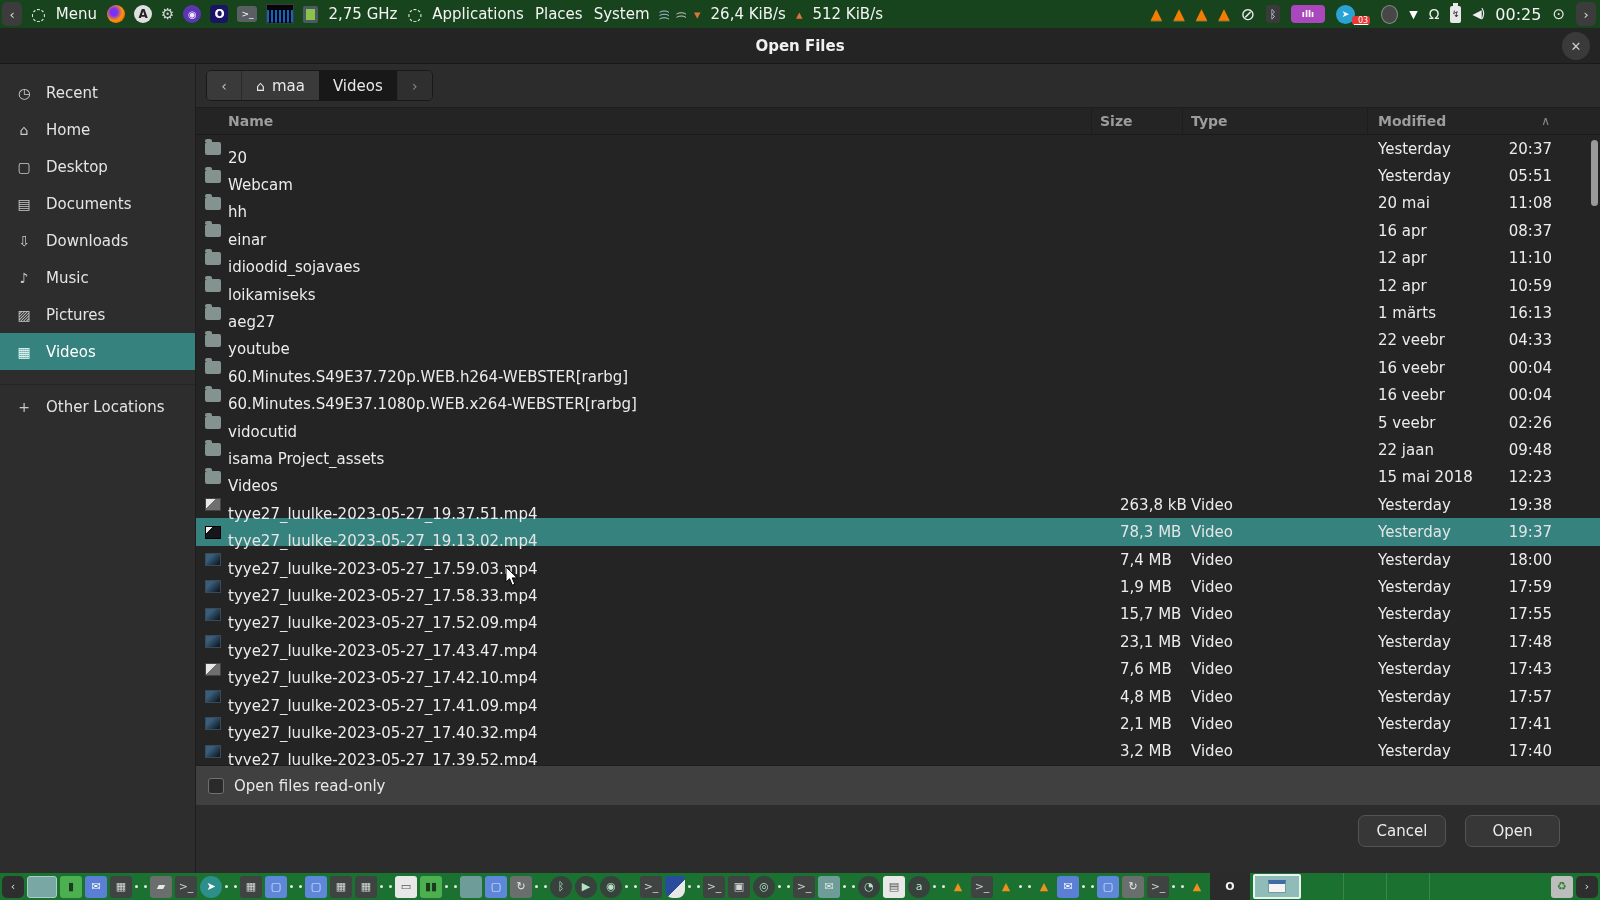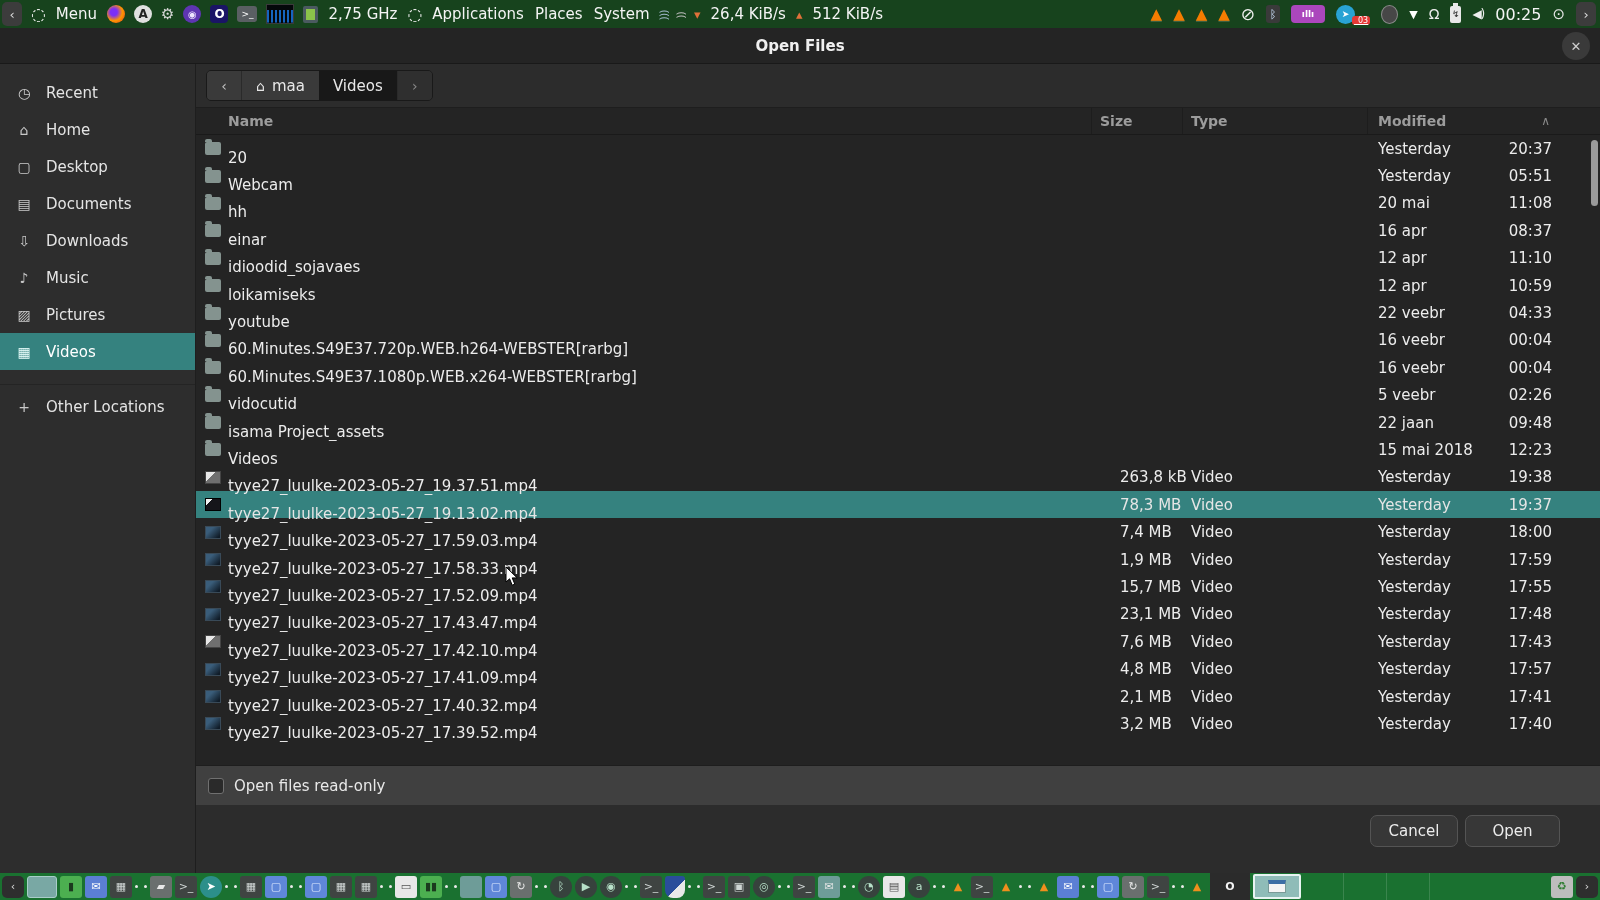--- a/index.html
+++ b/index.html
@@ -107,21 +107,21 @@
   .mtime { width:62px; text-align:right; margin-right:48px; }
 
   .vscroll { position:absolute; top:5px; right:2px; width:7px; height:66px;
     background:#9a9a9a; border-radius:4px; }
 
   .ro-row { flex:0 0 40px; background:#404040; border-top:1px solid #1e1e1e;
     display:flex; align-items:center; gap:10px; padding-left:12px; font-size:15px; }
   .checkbox { width:16px; height:16px; border:1px solid #707070; border-radius:3px; background:#2a2a2a; }
 
   .actions { flex:0 0 68px; background:#2c2c2c; display:flex; justify-content:flex-end;
-    gap:7px; padding:10px 40px 0 0; align-items:flex-start; }
+    gap:19px; padding:10px 40px 0 0; align-items:flex-start; }
   .dbtn { height:32px; background:#373737; border:1px solid #545454; border-radius:7px;
     color:#ececec; font-size:15px; display:flex; align-items:center; justify-content:center; }
   .dbtn.cancel { width:88px; }
   .dbtn.open { width:95px; }
 
   
   .taskbar { position:absolute; left:0; top:873px; width:1600px; height:27px; background:#1a7130;
     display:flex; align-items:center; gap:3px; padding:0 2px; }
   .titem { height:22px; display:flex; align-items:center; justify-content:center; flex:0 0 auto; }
   .tg { }
@@ -363,20 +363,32 @@
             <span class="cell-type"></span>
             <span class="cell-mod">
               <span class="mdate">12 apr</span>
               <span class="mtime">10:59</span>
             </span>
           </div>
             <div class="row">
             <span class="icon-cell">
                 <span class="ficon folder"></span>
               </span>
+            <span class="cell-name">aeg27</span>
+            <span class="cell-size"></span>
+            <span class="cell-type"></span>
+            <span class="cell-mod">
+              <span class="mdate">1 märts</span>
+              <span class="mtime">16:13</span>
+            </span>
+          </div>
+            <div class="row">
+            <span class="icon-cell">
+                <span class="ficon folder"></span>
+              </span>
             <span class="cell-name">youtube</span>
             <span class="cell-size"></span>
             <span class="cell-type"></span>
             <span class="cell-mod">
               <span class="mdate">22 veebr</span>
               <span class="mtime">04:33</span>
             </span>
           </div>
             <div class="row">
             <span class="icon-cell">

